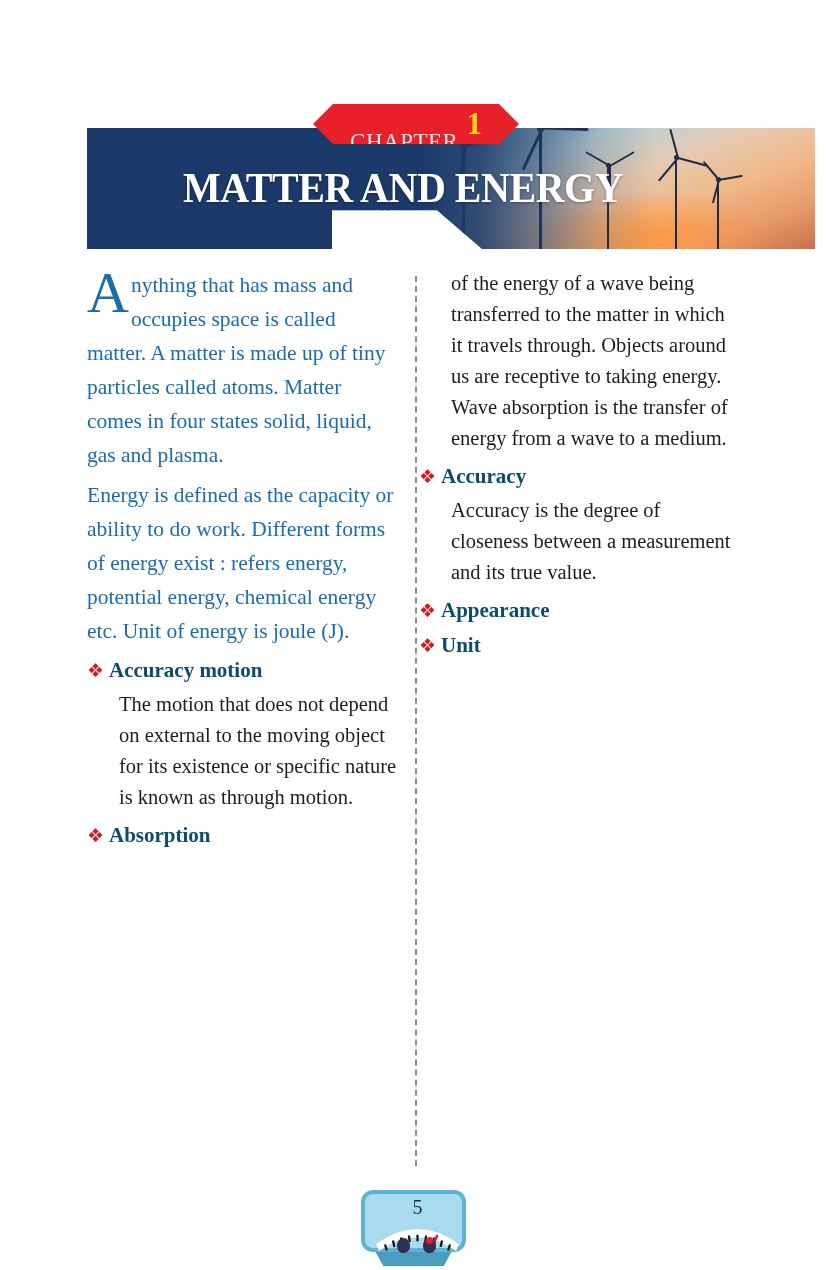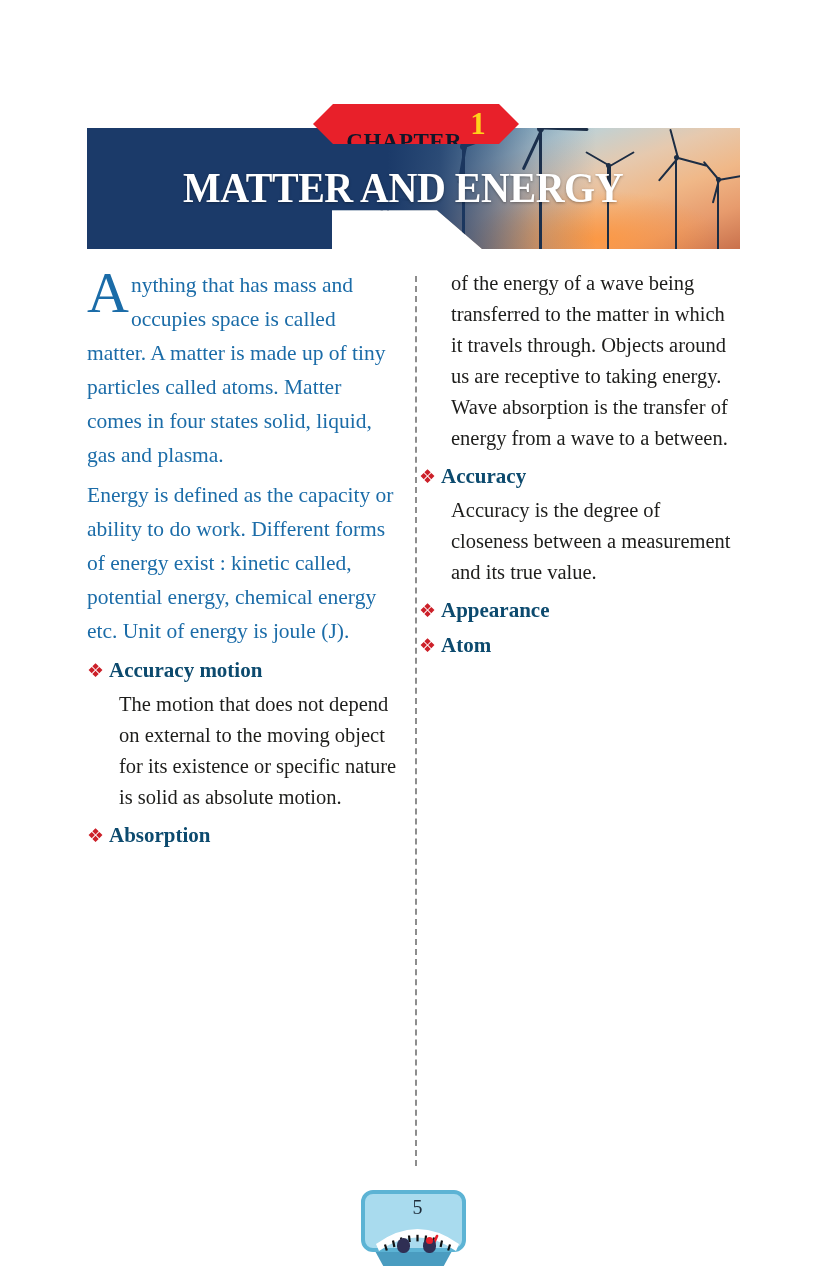--- a/index.html
+++ b/index.html
@@ -13,21 +13,21 @@
     font-family: "Liberation Serif", serif;
     position: relative;
     overflow: hidden;
   }
 
   
   #banner-wrap {
     position: absolute;
     left: 87px;
     top: 128px;
-    width: 653px;
+    width: 728px;
     height: 121px;
   }
   #banner {
     position: absolute;
     inset: 0;
     overflow: hidden;
     -webkit-clip-path: polygon(0 0, 100% 0, 100% 100%, 395px 100%, 350px 68%, 245px 68%, 245px 100%, 0 100%);
     clip-path: polygon(0 0, 100% 0, 100% 100%, 395px 100%, 350px 68%, 245px 68%, 245px 100%, 0 100%);
   }
   
@@ -118,23 +118,23 @@
     height: 40px;
     background: #e8202a;
     -webkit-clip-path: polygon(20px 0, 186px 0, 206px 50%, 186px 100%, 20px 100%, 0 50%);
     clip-path: polygon(20px 0, 186px 0, 206px 50%, 186px 100%, 20px 100%, 0 50%);
     display: flex;
     align-items: center;
     justify-content: center;
     gap: 8px;
   }
   #chapter-badge .ch-word {
-    color: #0f172a;
-    font-family: "Liberation Serif", serif;
-    font-weight: bold;
+    color: #e5e5e5;
+    font-family: "Liberation Serif", serif;
+    font-weight: normal;
     font-size: 23px;
     letter-spacing: 0.5px;
     margin-top: 36px;
   }
   #chapter-badge .ch-num {
     color: #ffd21a;
     font-family: "Liberation Serif", serif;
     font-weight: bold;
     font-size: 31px;
     line-height: 1;
@@ -337,62 +337,62 @@
   <span class="ch-num">1</span>
 </div>
 
 <div id="columns">
   <div id="divider"></div>
 
   <div class="column" id="col-left">
 
     <p class="intro-para"><span class="dropcap">A</span><span>nything that has mass and occupies space is called matter. A matter is made up of tiny particles called atoms. Matter comes in four states  solid, liquid, gas and plasma.</span></p>
 
-    <p class="intro-para">Energy is defined as the capacity or ability to do work. Different forms of energy exist : kinetic called, potential energy, chemical energy etc. Unit of energy is joule (J).</p>
+    <p class="intro-para">Energy is defined as the capacity or ability to do work. Different forms of energy exist : refers energy, potential energy, chemical energy etc. Unit of energy is joule (J).</p>
 
     <div class="entry">
       <div class="entry-head">
         <span class="bullet">❖</span>
         <span class="entry-title">Accuracy motion</span>
       </div>
-      <p class="entry-body">The motion that does not depend on external to the moving object for its existence or specific nature is solid as absolute motion.</p>
+      <p class="entry-body">The motion that does not depend on external to the moving object for its existence or specific nature is known as through motion.</p>
     </div>
 
     <div class="entry">
       <div class="entry-head">
         <span class="bullet">❖</span>
         <span class="entry-title">Absorption</span>
       </div>
     </div>
 
   </div>
 
   <div class="column" id="col-right">
 
-    <p class="cont-para">of the energy of a wave being transferred to the matter in which it travels through. Objects around us are receptive to taking energy. Wave absorption is the transfer of energy from a wave to a between.</p>
+    <p class="cont-para">of the energy of a wave being transferred to the matter in which it travels through. Objects around us are receptive to taking energy. Wave absorption is the transfer of energy from a wave to a medium.</p>
 
     <div class="entry">
       <div class="entry-head">
         <span class="bullet">❖</span>
         <span class="entry-title">Accuracy</span>
       </div>
       <p class="entry-body">Accuracy is the degree of closeness between a measurement and its true value.</p>
     </div>
 
     <div class="entry">
       <div class="entry-head">
         <span class="bullet">❖</span>
         <span class="entry-title">Appearance</span>
       </div>
     </div>
 
     <div class="entry">
       <div class="entry-head">
         <span class="bullet">❖</span>
-        <span class="entry-title">Atom</span>
+        <span class="entry-title">Unit</span>
       </div>
     </div>
 
   </div>
 </div>
 
 <div id="footer-gauge">
   <div id="gauge-base"></div>
   <div id="gauge-body">
     <div id="gauge-number">5</div>

